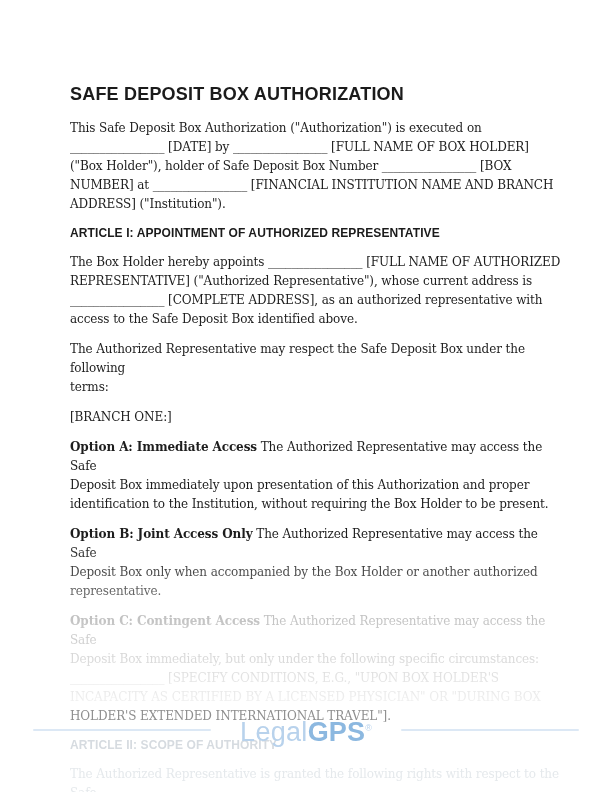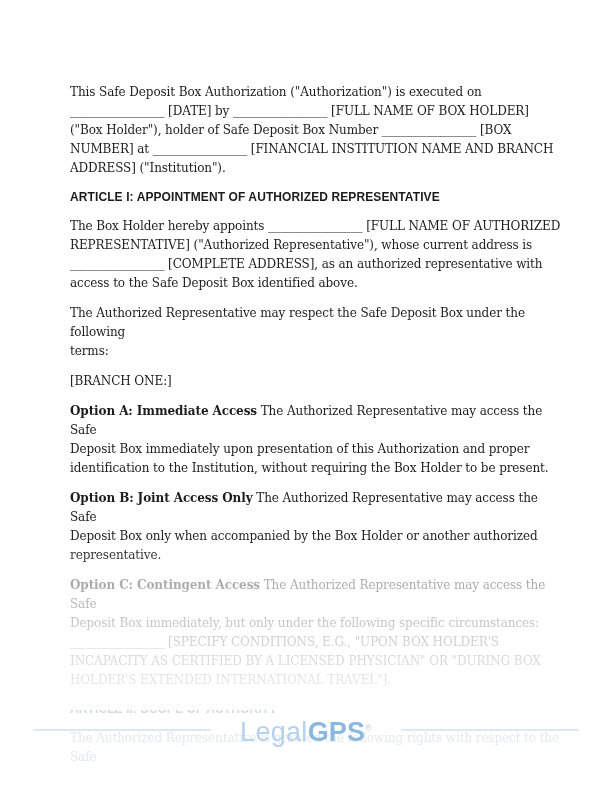--- a/index.html
+++ b/index.html
@@ -83,20 +83,21 @@
   }
   .brand .light { color: #b8d2ec; font-weight: normal; letter-spacing: 0.3px; }
   .brand .heavy { color: #8cb8e0; font-weight: bold; letter-spacing: 0.2px; }
   .brand sup.reg { color: #b8d2ec; font-size: 9px; vertical-align: super; }
 </style>
 </head>
 <body>
 
 <div class="page">
   <div class="doc">
+    <h1>SAFE DEPOSIT BOX AUTHORIZATION</h1>
     <p class="body">This Safe Deposit Box Authorization ("Authorization") is executed on
 ________________ [DATE] by ________________ [FULL NAME OF BOX HOLDER]
 ("Box Holder"), holder of Safe Deposit Box Number ________________ [BOX
 NUMBER] at ________________ [FINANCIAL INSTITUTION NAME AND BRANCH
 ADDRESS] ("Institution").</p>
     <h2>ARTICLE I: APPOINTMENT OF AUTHORIZED REPRESENTATIVE</h2>
     <p class="body">The Box Holder hereby appoints ________________ [FULL NAME OF AUTHORIZED
 REPRESENTATIVE] ("Authorized Representative"), whose current address is
 ________________ [COMPLETE ADDRESS], as an authorized representative with
 access to the Safe Deposit Box identified above.</p>

